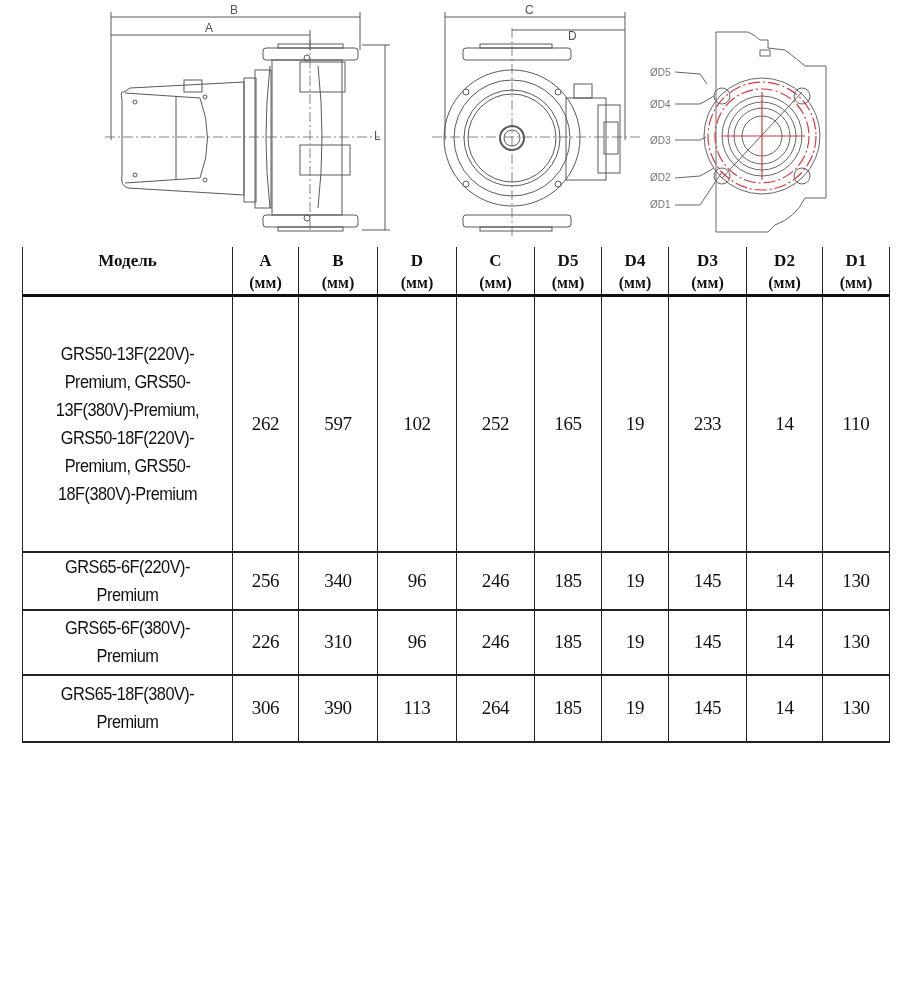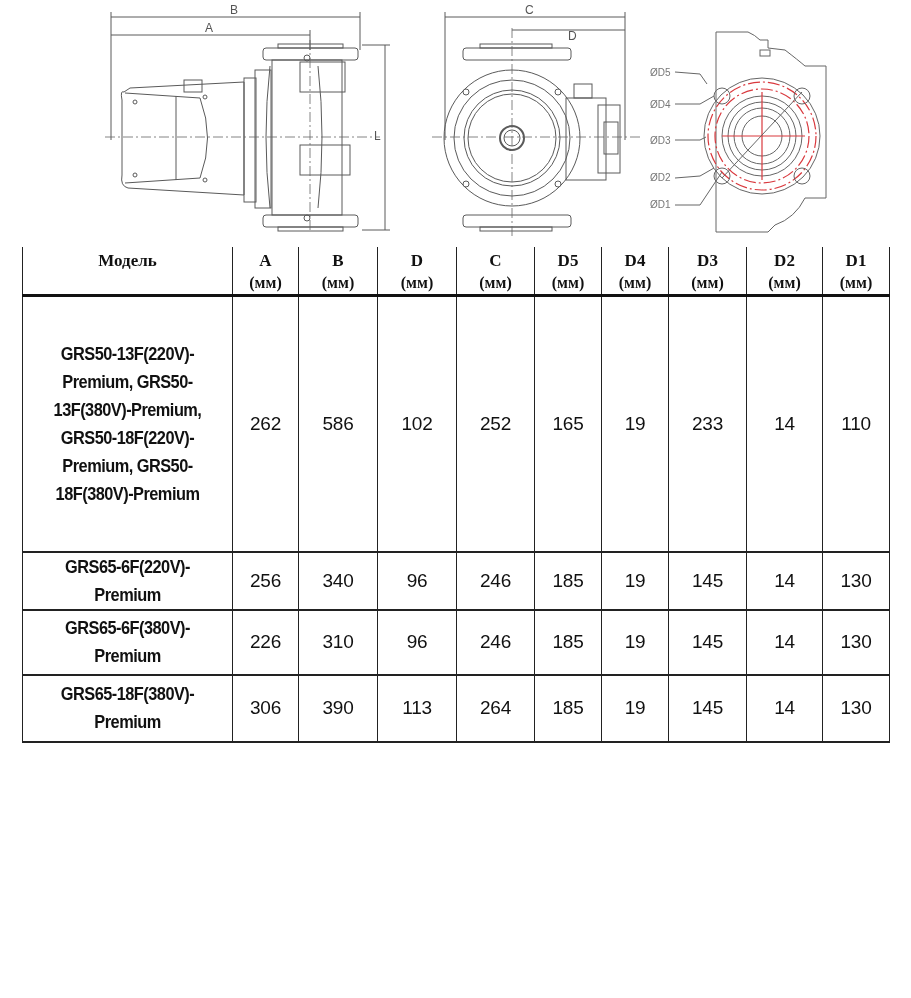--- a/index.html
+++ b/index.html
@@ -8,22 +8,22 @@
   .drawings svg { position:absolute; left:0; top:0; }
   .dimlbl { font-family:"Liberation Sans", "DejaVu Sans", sans-serif; font-size:12px; fill:#555; }
   .flbl { font-family:"Liberation Sans", "DejaVu Sans", sans-serif; font-size:10px; fill:#777; }
 
   table.spec { position:absolute; left:22px; top:247px; border-collapse:collapse; table-layout:fixed; width:867px; }
   table.spec th, table.spec td { border:1.5px solid #222; text-align:center; vertical-align:middle; padding:0; }
   table.spec thead th { font-family:"Liberation Serif", "DejaVu Serif", serif; font-weight:bold; font-size:17px; line-height:22px; vertical-align:top; padding-top:3px; height:44px; border-top:none; }
   table.spec thead th .unit { display:block; font-size:16px; }
   table.spec thead tr { border-bottom:3px solid #111; }
   table.spec thead th.model-h { border-left:1.5px solid #222; }
-  table.spec tbody td.model { font-family:"Liberation Sans", "DejaVu Sans", sans-serif; font-weight:bold; font-size:19px; line-height:28px; letter-spacing:-0.6px; transform-origin:center; padding:0 4px; }
-  table.spec tbody td.val { font-family:Liberation Sans, sans-serif; font-size:19px; letter-spacing:-0.3px; }
+  table.spec tbody td.model { font-family:"Liberation Sans", "DejaVu Sans", sans-serif; font-weight:normal; font-size:19px; line-height:28px; letter-spacing:-0.6px; transform-origin:center; padding:0 4px; }
+  table.spec tbody td.val { font-family:Liberation Serif, serif; font-size:19px; letter-spacing:-0.3px; }
   table.spec tbody tr { border-bottom:2.5px solid #222; }
   .narrow { display:inline-block; transform:scaleX(0.86); }
 </style>
 </head>
 <body>
 
 <div class="drawings">
 <svg width="911" height="240" viewBox="0 0 911 240" xmlns="http://www.w3.org/2000/svg">
   <g fill="none" stroke="#5a5a5a" stroke-width="1">
 
@@ -166,21 +166,21 @@
       <th><span>D4</span><span class="unit">(мм)</span></th>
       <th><span>D3</span><span class="unit">(мм)</span></th>
       <th><span>D2</span><span class="unit">(мм)</span></th>
       <th><span>D1</span><span class="unit">(мм)</span></th>
     </tr>
   </thead>
   <tbody>
     <tr style="height:256px">
       <td class="model"><span class="narrow">GRS50-13F(220V)-Premium, GRS50-13F(380V)-Premium, GRS50-18F(220V)-Premium, GRS50-18F(380V)-Premium</span></td>
       <td class="val">262</td>
-      <td class="val">586</td>
+      <td class="val">597</td>
       <td class="val">102</td>
       <td class="val">252</td>
       <td class="val">165</td>
       <td class="val">19</td>
       <td class="val">233</td>
       <td class="val">14</td>
       <td class="val">110</td>
     </tr>
     <tr style="height:58px">
       <td class="model"><span class="narrow">GRS65-6F(220V)-Premium</span></td>

